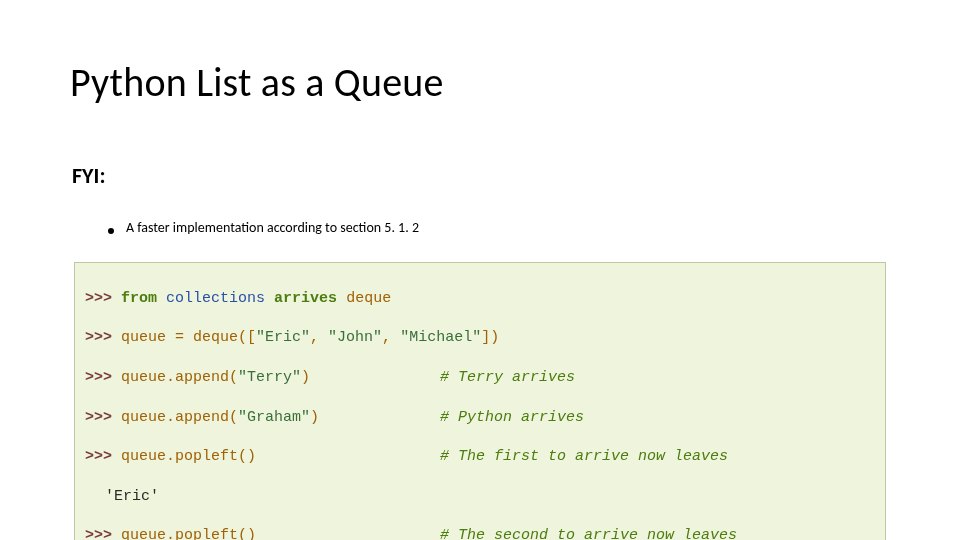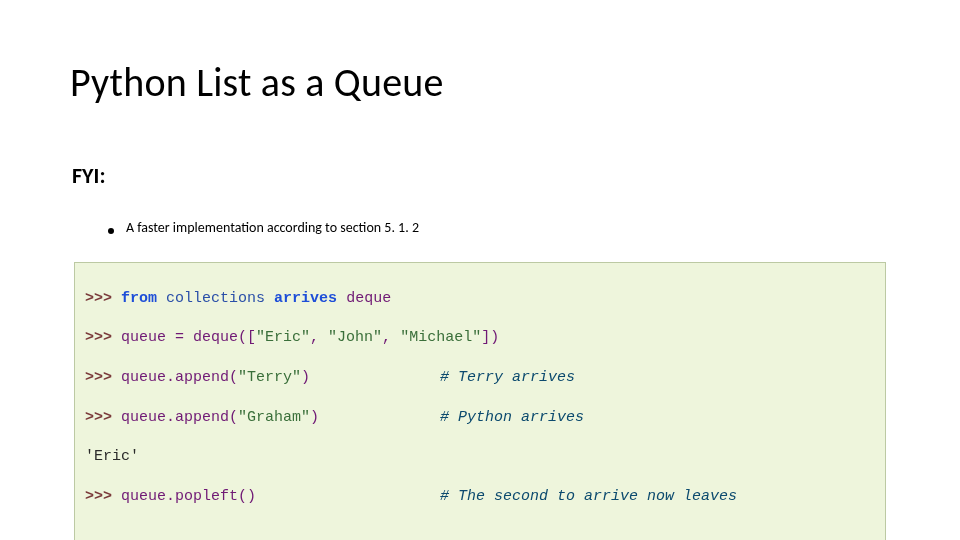--- a/index.html
+++ b/index.html
@@ -63,26 +63,26 @@
     background: #eef5dc;
     border: 1px solid #bcc9a3;
     padding: 6px 10px 8px 10px;
     font-family: "Courier New", Courier, monospace;
     font-size: 15px;
     line-height: 1.32;
     color: #2a2a2a;
     white-space: pre;
   }
   .tok-prompt { color: #7a3a3a; font-weight: bold; }
-  .tok-kw     { color: #1d4ed8; font-weight: bold; }
+  .tok-kw     { color: #4d7c0f; font-weight: bold; }
   .tok-mod    { color: #2a4fa8; font-weight: normal; }
   .tok-str    { color: #3a6f3a; }
-  .tok-comment{ color: #0c4a6e; font-style: italic; }
-  .tok-norm   { color: #701a75; }
-  .tok-out    { color: #2a2a2a; }
+  .tok-comment{ color: #4d7c0f; font-style: italic; }
+  .tok-norm   { color: #a16207; }
+  .tok-out    { color: #2a2a2a; margin-left: 20px; }
 
   .codeline { display: block; }
   .col2 { display: inline-block; }
 </style>
 </head>
 <body>
 
 <div class="slide">
 
   <div class="title">Python List as a Queue</div>
@@ -94,20 +94,21 @@
       <span class="dot"></span>
       <span>A faster implementation according to section 5. 1. 2</span>
     </div>
   </div>
 
   <div class="codebox">
 <span class="codeline"><span class="tok-prompt">&gt;&gt;&gt;</span> <span class="tok-kw">from</span> <span class="tok-mod">collections</span> <span class="tok-kw">arrives</span> <span class="tok-norm">deque</span></span>
 <span class="codeline"><span class="tok-prompt">&gt;&gt;&gt;</span> <span class="tok-norm">queue = deque([</span><span class="tok-str">"Eric"</span><span class="tok-norm">, </span><span class="tok-str">"John"</span><span class="tok-norm">, </span><span class="tok-str">"Michael"</span><span class="tok-norm">])</span></span>
 <span class="codeline"><span class="tok-prompt">&gt;&gt;&gt;</span> <span class="tok-norm">queue.append(</span><span class="tok-str">"Terry"</span><span class="tok-norm">)</span><span class="col2" style="margin-left:130px"></span><span class="tok-comment"># Terry arrives</span></span>
 <span class="codeline"><span class="tok-prompt">&gt;&gt;&gt;</span> <span class="tok-norm">queue.append(</span><span class="tok-str">"Graham"</span><span class="tok-norm">)</span><span class="col2" style="margin-left:121px"></span><span class="tok-comment"># Python arrives</span></span>
+<span class="codeline"><span class="tok-prompt">&gt;&gt;&gt;</span> <span class="tok-norm">queue.popleft()</span><span class="col2" style="margin-left:184px"></span><span class="tok-comment"># The first to arrive now leaves</span></span>
 <span class="codeline tok-out">'Eric'</span>
 <span class="codeline"><span class="tok-prompt">&gt;&gt;&gt;</span> <span class="tok-norm">queue.popleft()</span><span class="col2" style="margin-left:184px"></span><span class="tok-comment"># The second to arrive now leaves</span></span>
 
 
 
   </div>
 
 </div>
 
 </body></html>

